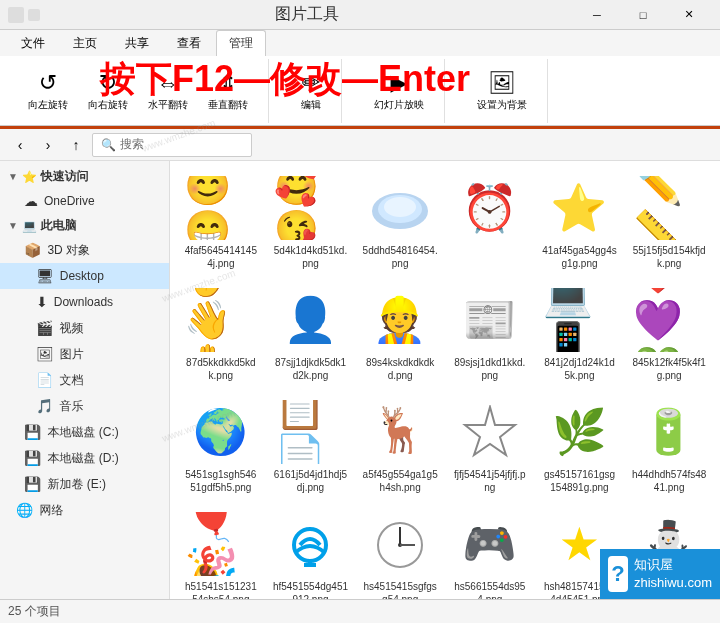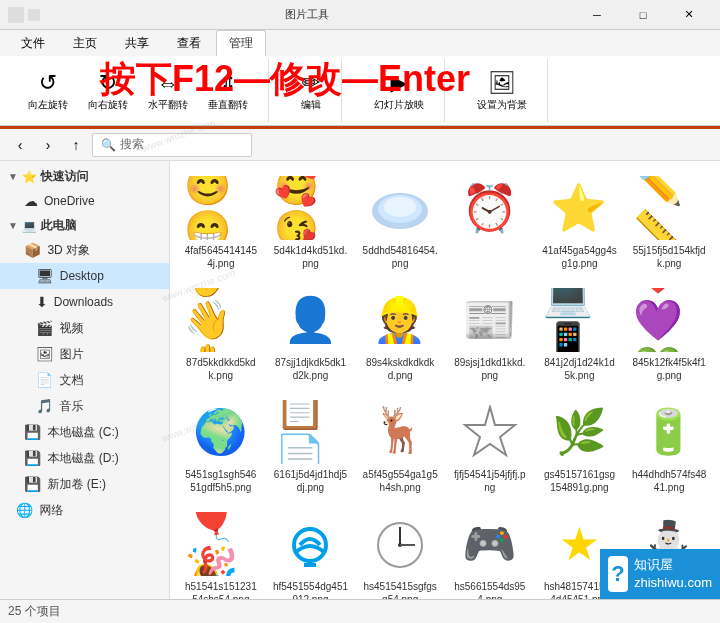--- a/index.html
+++ b/index.html
@@ -16,21 +16,21 @@
     }
     .title-bar-left { display: flex; align-items: center; gap: 4px; }
     .title-bar-icon { width: 16px; height: 16px; background: #ddd; border-radius: 2px; }
     .title-bar-buttons { margin-left: auto; display: flex; gap: 0; }
     .title-bar-btn {
       width: 46px; height: 30px;
       border: none; background: transparent;
       cursor: pointer; font-size: 11px;
       display: flex; align-items: center; justify-content: center;
     }
-    .title-center { flex: 1; text-align: center; font-size: 11px; color: #333; }
+    .title-center { flex: 1; text-align: center; font-size: 16px; color: #333; }
 
     
     .ribbon {
       background: #f5f5f5;
       border-bottom: 3px solid #c2410c;
     }
     .ribbon-tabs {
       display: flex;
       height: 26px;
       align-items: flex-end;

